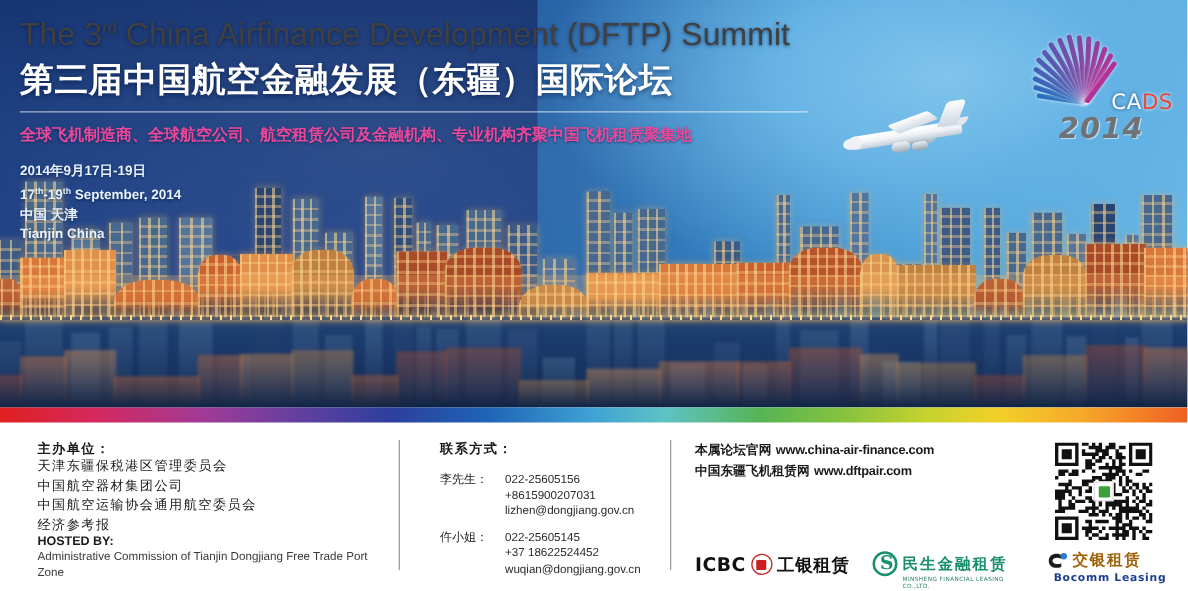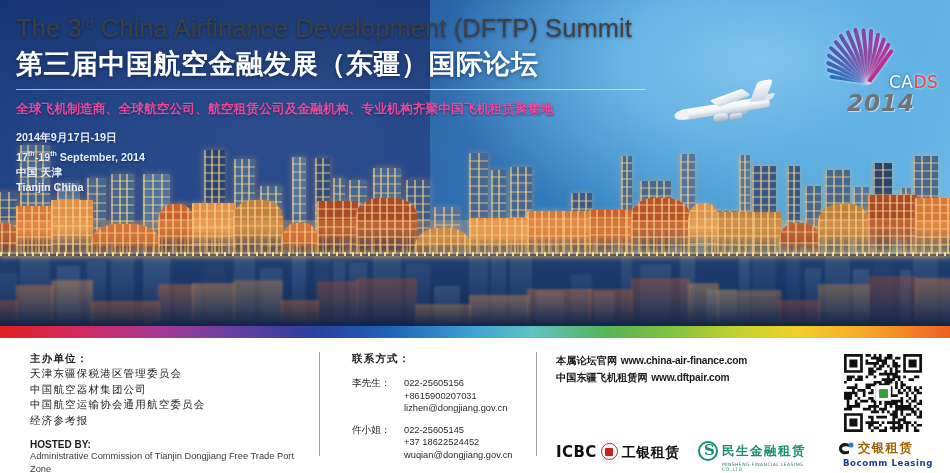--- a/index.html
+++ b/index.html
@@ -124,21 +124,21 @@
 
   
   .footer { position:absolute; left:0; top:338px; width:950px; height:135px; background:#fff; z-index:7; }
   .divider { position:absolute; top:14px; width:1px; height:104px; background:#9c9c9c; }
 
   .col-host { position:absolute; left:30px; top:14px; width:275px; }
   .h-cn-title { font-size:10.5px; font-weight:bold; color:#1a1a1a; letter-spacing:1.2px;
                 font-family:"DejaVu Sans", sans-serif; }
   .h-cn-line { font-size:10.5px; color:#1a1a1a; letter-spacing:1.2px; line-height:15.5px;
                font-family:"DejaVu Sans", sans-serif; }
-  .h-en-title { font-size:10px; font-weight:bold; color:#1a1a1a; margin-top:11px; }
+  .h-en-title { font-size:10px; font-weight:bold; color:#1a1a1a; margin-top:0; }
   .h-en-line { font-size:9.3px; color:#3a3a3a; line-height:13.2px; }
 
   .col-contact { position:absolute; left:352px; top:14px; width:180px; }
   .c-title { font-size:10.5px; font-weight:bold; color:#1a1a1a; letter-spacing:1.2px; margin-bottom:11px;
              font-family:"DejaVu Sans", sans-serif; }
   .c-person { display:flex; margin-bottom:9px; }
   .c-name { font-size:9.6px; color:#1a1a1a; white-space:nowrap; width:52px; flex:0 0 52px;
             font-family:"DejaVu Sans", sans-serif; }
   .c-lines div { font-size:9.3px; color:#2a2a2a; line-height:12.6px; white-space:nowrap; }
 

